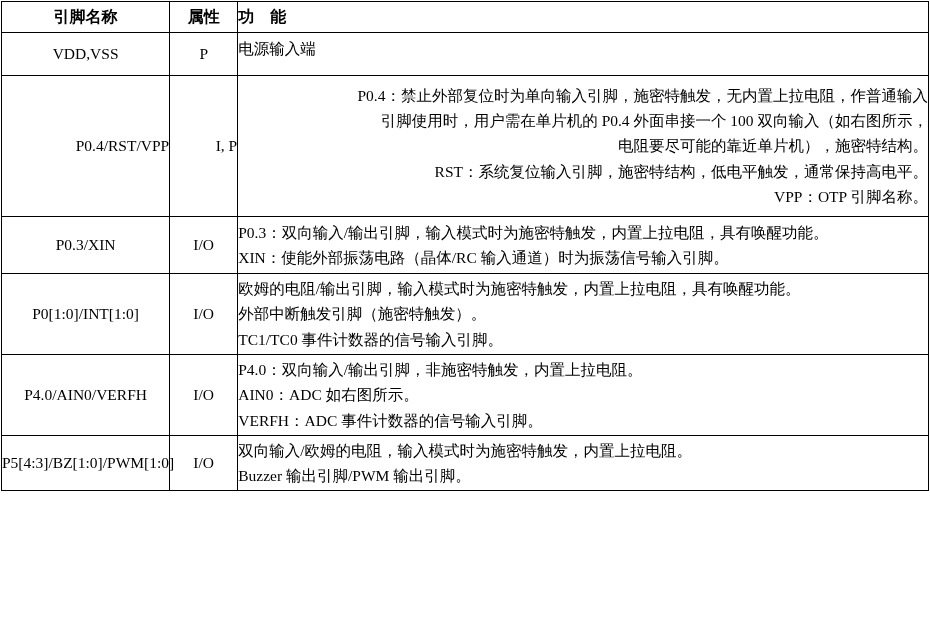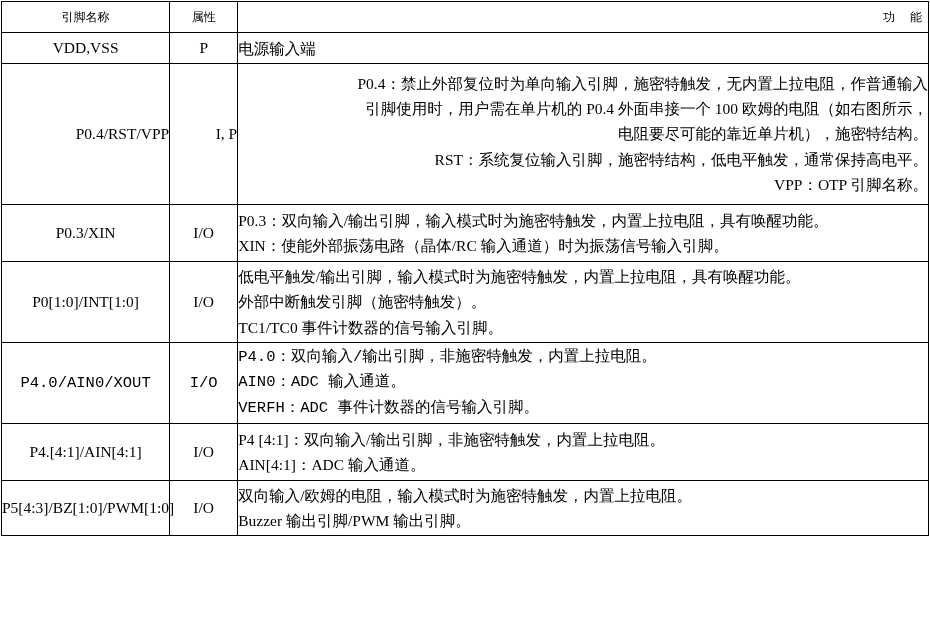--- a/index.html
+++ b/index.html
@@ -30,29 +30,29 @@
     border: 1px solid #000000;
     vertical-align: middle;
     padding: 0;
   }
   col.c-name { width: 168px; }
   col.c-attr { width: 68px; }
   col.c-func { width: 690px; }
 
   thead td {
     text-align: center;
-    font-size: 12px;
+    font-size: 16px;
     height: 30px;
-    font-weight: normal;
+    font-weight: bold;
   }
   .hdr-name, .hdr-attr {
     text-align: center;
   }
   .hdr-func {
-    text-align: right;
+    text-align: left;
     letter-spacing: 6px;
   }
   td.name-cell {
     text-align: center;
     font-size: 15.5px;
     line-height: 1.45;
     padding: 3px 2px;
     margin-top: 38px;
   }
   td.attr-cell {
@@ -66,28 +66,28 @@
     line-height: 1.62;
     padding: 5px 8px 5px 9px;
   }
   td.func-cell .line {
     display: block;
     white-space: nowrap;
   }
   .row-vdd td.func-cell,
   .row-vdd td.name-cell,
   .row-vdd td.attr-cell { height: 28px; }
-  .row-vdd td.func-cell { padding-top: 2px; padding-bottom: 0; }
+  .row-vdd td.func-cell { padding-top: 2px; padding-bottom: 12px; }
   .row-vdd td.name-cell { font-size: 15.5px; }
 
   .row-rst td { height: 140px; text-align: right; }
   .row-xin td { height: 56px; }
   .row-xout td { height: 56px; }
   .row-int td { height: 80px; }
-  .row-ain0 td { height: 80px; font-family: Liberation Mono, monospace; }
+  .row-ain0 td { height: 80px; }
   .row-p4 td { height: 56px; }
   .row-p5 td { height: 54px; }
 </style>
 </head>
 <body>
 
 <div id="sheet">
   <table class="pin-table">
     <colgroup>
       <col class="c-name">
@@ -107,58 +107,50 @@
           <td class="attr-cell">P</td>
           <td class="func-cell">
             <span class="line">电源输入端</span>
           </td>
         </tr>
         <tr class="row-rst">
           <td class="name-cell"><span class="line">P0.4/RST/VPP</span></td>
           <td class="attr-cell">I, P</td>
           <td class="func-cell">
             <span class="line">P0.4：禁止外部复位时为单向输入引脚，施密特触发，无内置上拉电阻，作普通输入</span>
-            <span class="line">引脚使用时，用户需在单片机的 P0.4 外面串接一个 100 欧姆的电阻（如右图所示，</span>
+            <span class="line">引脚使用时，用户需在单片机的 P0.4 外面串接一个 100 双向输入（如右图所示，</span>
             <span class="line">电阻要尽可能的靠近单片机），施密特结构。</span>
             <span class="line">RST：系统复位输入引脚，施密特结构，低电平触发，通常保持高电平。</span>
             <span class="line">VPP：OTP 引脚名称。</span>
           </td>
         </tr>
         <tr class="row-xin">
           <td class="name-cell"><span class="line">P0.3/XIN</span></td>
           <td class="attr-cell">I/O</td>
           <td class="func-cell">
             <span class="line">P0.3：双向输入/输出引脚，输入模式时为施密特触发，内置上拉电阻，具有唤醒功能。</span>
             <span class="line">XIN：使能外部振荡电路（晶体/RC 输入通道）时为振荡信号输入引脚。</span>
           </td>
         </tr>
         <tr class="row-int">
           <td class="name-cell"><span class="line">P0[1:0]/INT[1:0]</span></td>
           <td class="attr-cell">I/O</td>
           <td class="func-cell">
-            <span class="line">低电平触发/输出引脚，输入模式时为施密特触发，内置上拉电阻，具有唤醒功能。</span>
+            <span class="line">欧姆的电阻/输出引脚，输入模式时为施密特触发，内置上拉电阻，具有唤醒功能。</span>
             <span class="line">外部中断触发引脚（施密特触发）。</span>
             <span class="line">TC1/TC0 事件计数器的信号输入引脚。</span>
           </td>
         </tr>
         <tr class="row-ain0">
-          <td class="name-cell"><span class="line">P4.0/AIN0/XOUT</span></td>
+          <td class="name-cell"><span class="line">P4.0/AIN0/VERFH</span></td>
           <td class="attr-cell">I/O</td>
           <td class="func-cell">
             <span class="line">P4.0：双向输入/输出引脚，非施密特触发，内置上拉电阻。</span>
-            <span class="line">AIN0：ADC 输入通道。</span>
+            <span class="line">AIN0：ADC 如右图所示。</span>
             <span class="line">VERFH：ADC 事件计数器的信号输入引脚。</span>
-          </td>
-        </tr>
-        <tr class="row-p4">
-          <td class="name-cell"><span class="line">P4.[4:1]/AIN[4:1]</span></td>
-          <td class="attr-cell">I/O</td>
-          <td class="func-cell">
-            <span class="line">P4 [4:1]：双向输入/输出引脚，非施密特触发，内置上拉电阻。</span>
-            <span class="line">AIN[4:1]：ADC 输入通道。</span>
           </td>
         </tr>
         <tr class="row-p5">
           <td class="name-cell"><span class="line">P5[4:3]/BZ[1:0]/</span><span class="line">PWM[1:0]</span></td>
           <td class="attr-cell">I/O</td>
           <td class="func-cell">
             <span class="line">双向输入/欧姆的电阻，输入模式时为施密特触发，内置上拉电阻。</span>
             <span class="line">Buzzer 输出引脚/PWM 输出引脚。</span>
           </td>
         </tr>

